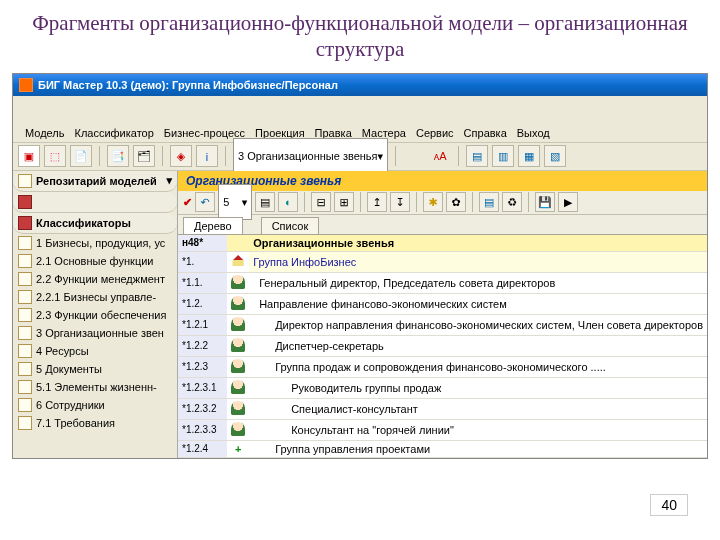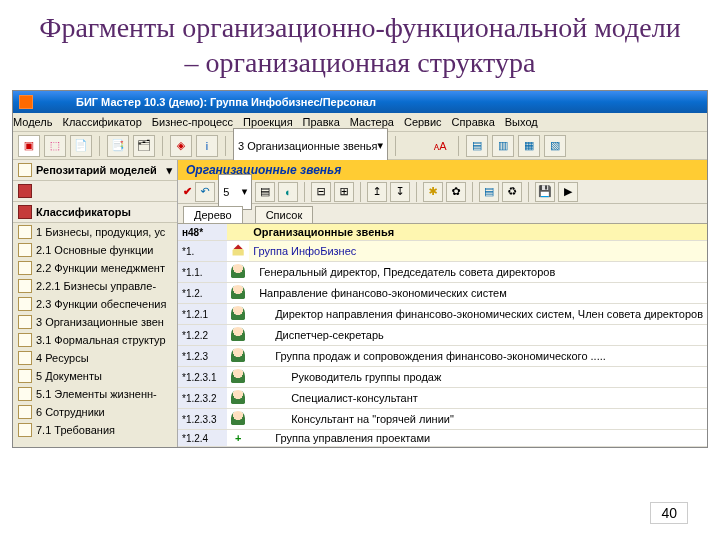--- a/index.html
+++ b/index.html
@@ -17,55 +17,55 @@
     height: 540px;
     background: #fff;
     font-family: Tahoma, Arial, sans-serif;
     font-size: 11px;
     color: #000;
     overflow: hidden;
   }
   .slide-heading {
     text-align: center;
     font-family: Georgia, 'Times New Roman', serif;
-    font-size: 28px;
+    font-size: 21px;
     color: var(--heading-purple);
     padding: 10px 30px 6px;
     line-height: 1.25;
   }
   .screenshot {
     margin: 4px 12px 0 12px;
     border: 1px solid #888;
     background: var(--chrome-bg);
   }
   .title-bar {
     display: flex;
     align-items: center;
     height: 22px;
     background: linear-gradient(to bottom, #3b8cf0 0%, #0a6cce 50%, #0b5aad 100%);
     color: #fff;
     padding: 0 6px;
     font-weight: bold;
     font-size: 11px;
-    gap: 38px;
   }
   .title-bar .app-icon {
     display: inline-block;
     width: 14px; height: 14px;
     background: #ff6a00;
     margin-right: 5px;
     border: 1px solid #fff3;
   }
   .menu-bar {
     display: flex;
     gap: 10px;
     background: var(--chrome-bg);
-    padding: 3px 0;
+    padding: 3px 12px;
     border-bottom: 1px solid #c9c6b5;
     font-size: 11px;
+    margin-top: 28px;
   }
   .menu-bar span { cursor: default; }
   .toolbar {
     display: flex;
     align-items: center;
     gap: 4px;
     background: var(--chrome-bg);
     padding: 2px 5px;
     border-bottom: 1px solid #c9c6b5;
     height: 28px;
@@ -94,20 +94,21 @@
     border-right: 1px solid #aaa;
   }
   .cat-head {
     display: flex; align-items: center;
     padding: 3px 5px;
     background: #efece0;
     font-weight: bold;
     font-size: 11px;
     border-bottom: 1px solid #c9c6b5;
     gap: 4px;
+    border-radius: 10px;
   }
   .cat-item {
     display: flex; align-items: center;
     gap: 4px;
     padding: 2px 5px;
     font-size: 11px;
     white-space: nowrap;
     overflow: hidden;
   }
   .mini-icon {
@@ -130,21 +131,21 @@
   .panel-toolbar {
     display: flex; align-items: center;
     gap: 3px;
     background: #efece0;
     border-bottom: 1px solid #c2bfaf;
     padding: 2px 5px;
     height: 24px;
   }
   .panel-toolbar .tb-btn { width: 20px; height: 20px; }
   .tabs {
-    display: flex; gap: 12px;
+    display: flex; gap: 18px;
     background: #efece0;
     padding: 2px 5px 0;
     border-bottom: 1px solid #a7a495;
     font-size: 11px;
   }
   .tab {
     padding: 2px 10px;
     border: 1px solid #a7a495;
     border-bottom: none;
     background: #f7f4e8;
@@ -177,21 +178,21 @@
   .house-icon {
     display:inline-block; width:14px; height:14px;
     background: linear-gradient(#c02020 40%, #f0e080 40%);
     clip-path: polygon(10% 50%, 50% 10%, 90% 50%, 90% 90%, 10% 90%);
   }
   .plus-icon { color:#0a8a0a; font-weight:bold; }
   .red-check { color: #c00; font-weight: bold; }
   .page-num {
     position: absolute;
     right: 32px;
-    bottom: 16px;
+    bottom: 24px;
     background: #fff;
     border: 1px solid #ccc;
     padding: 2px 10px;
     font-size: 14px;
   }
   .sep {
     width: 1px; height: 20px;
     background: #b8b5a3;
     margin: 0 3px;
   }
@@ -275,24 +276,20 @@
           <span class="mini-icon"></span>
           <span>2.2.1 Бизнесы управле-</span>
         </div>
       <div class="cat-item">
           <span class="mini-icon"></span>
           <span>2.3 Функции обеспечения</span>
         </div>
       <div class="cat-item">
           <span class="mini-icon"></span>
           <span>3 Организационные звен</span>
-        </div>
-      <div class="cat-item">
-          <span class="mini-icon"></span>
-          <span>3.1 Формальная структур</span>
         </div>
       <div class="cat-item">
           <span class="mini-icon"></span>
           <span>4 Ресурсы</span>
         </div>
       <div class="cat-item">
           <span class="mini-icon"></span>
           <span>5 Документы</span>
         </div>
       <div class="cat-item">

